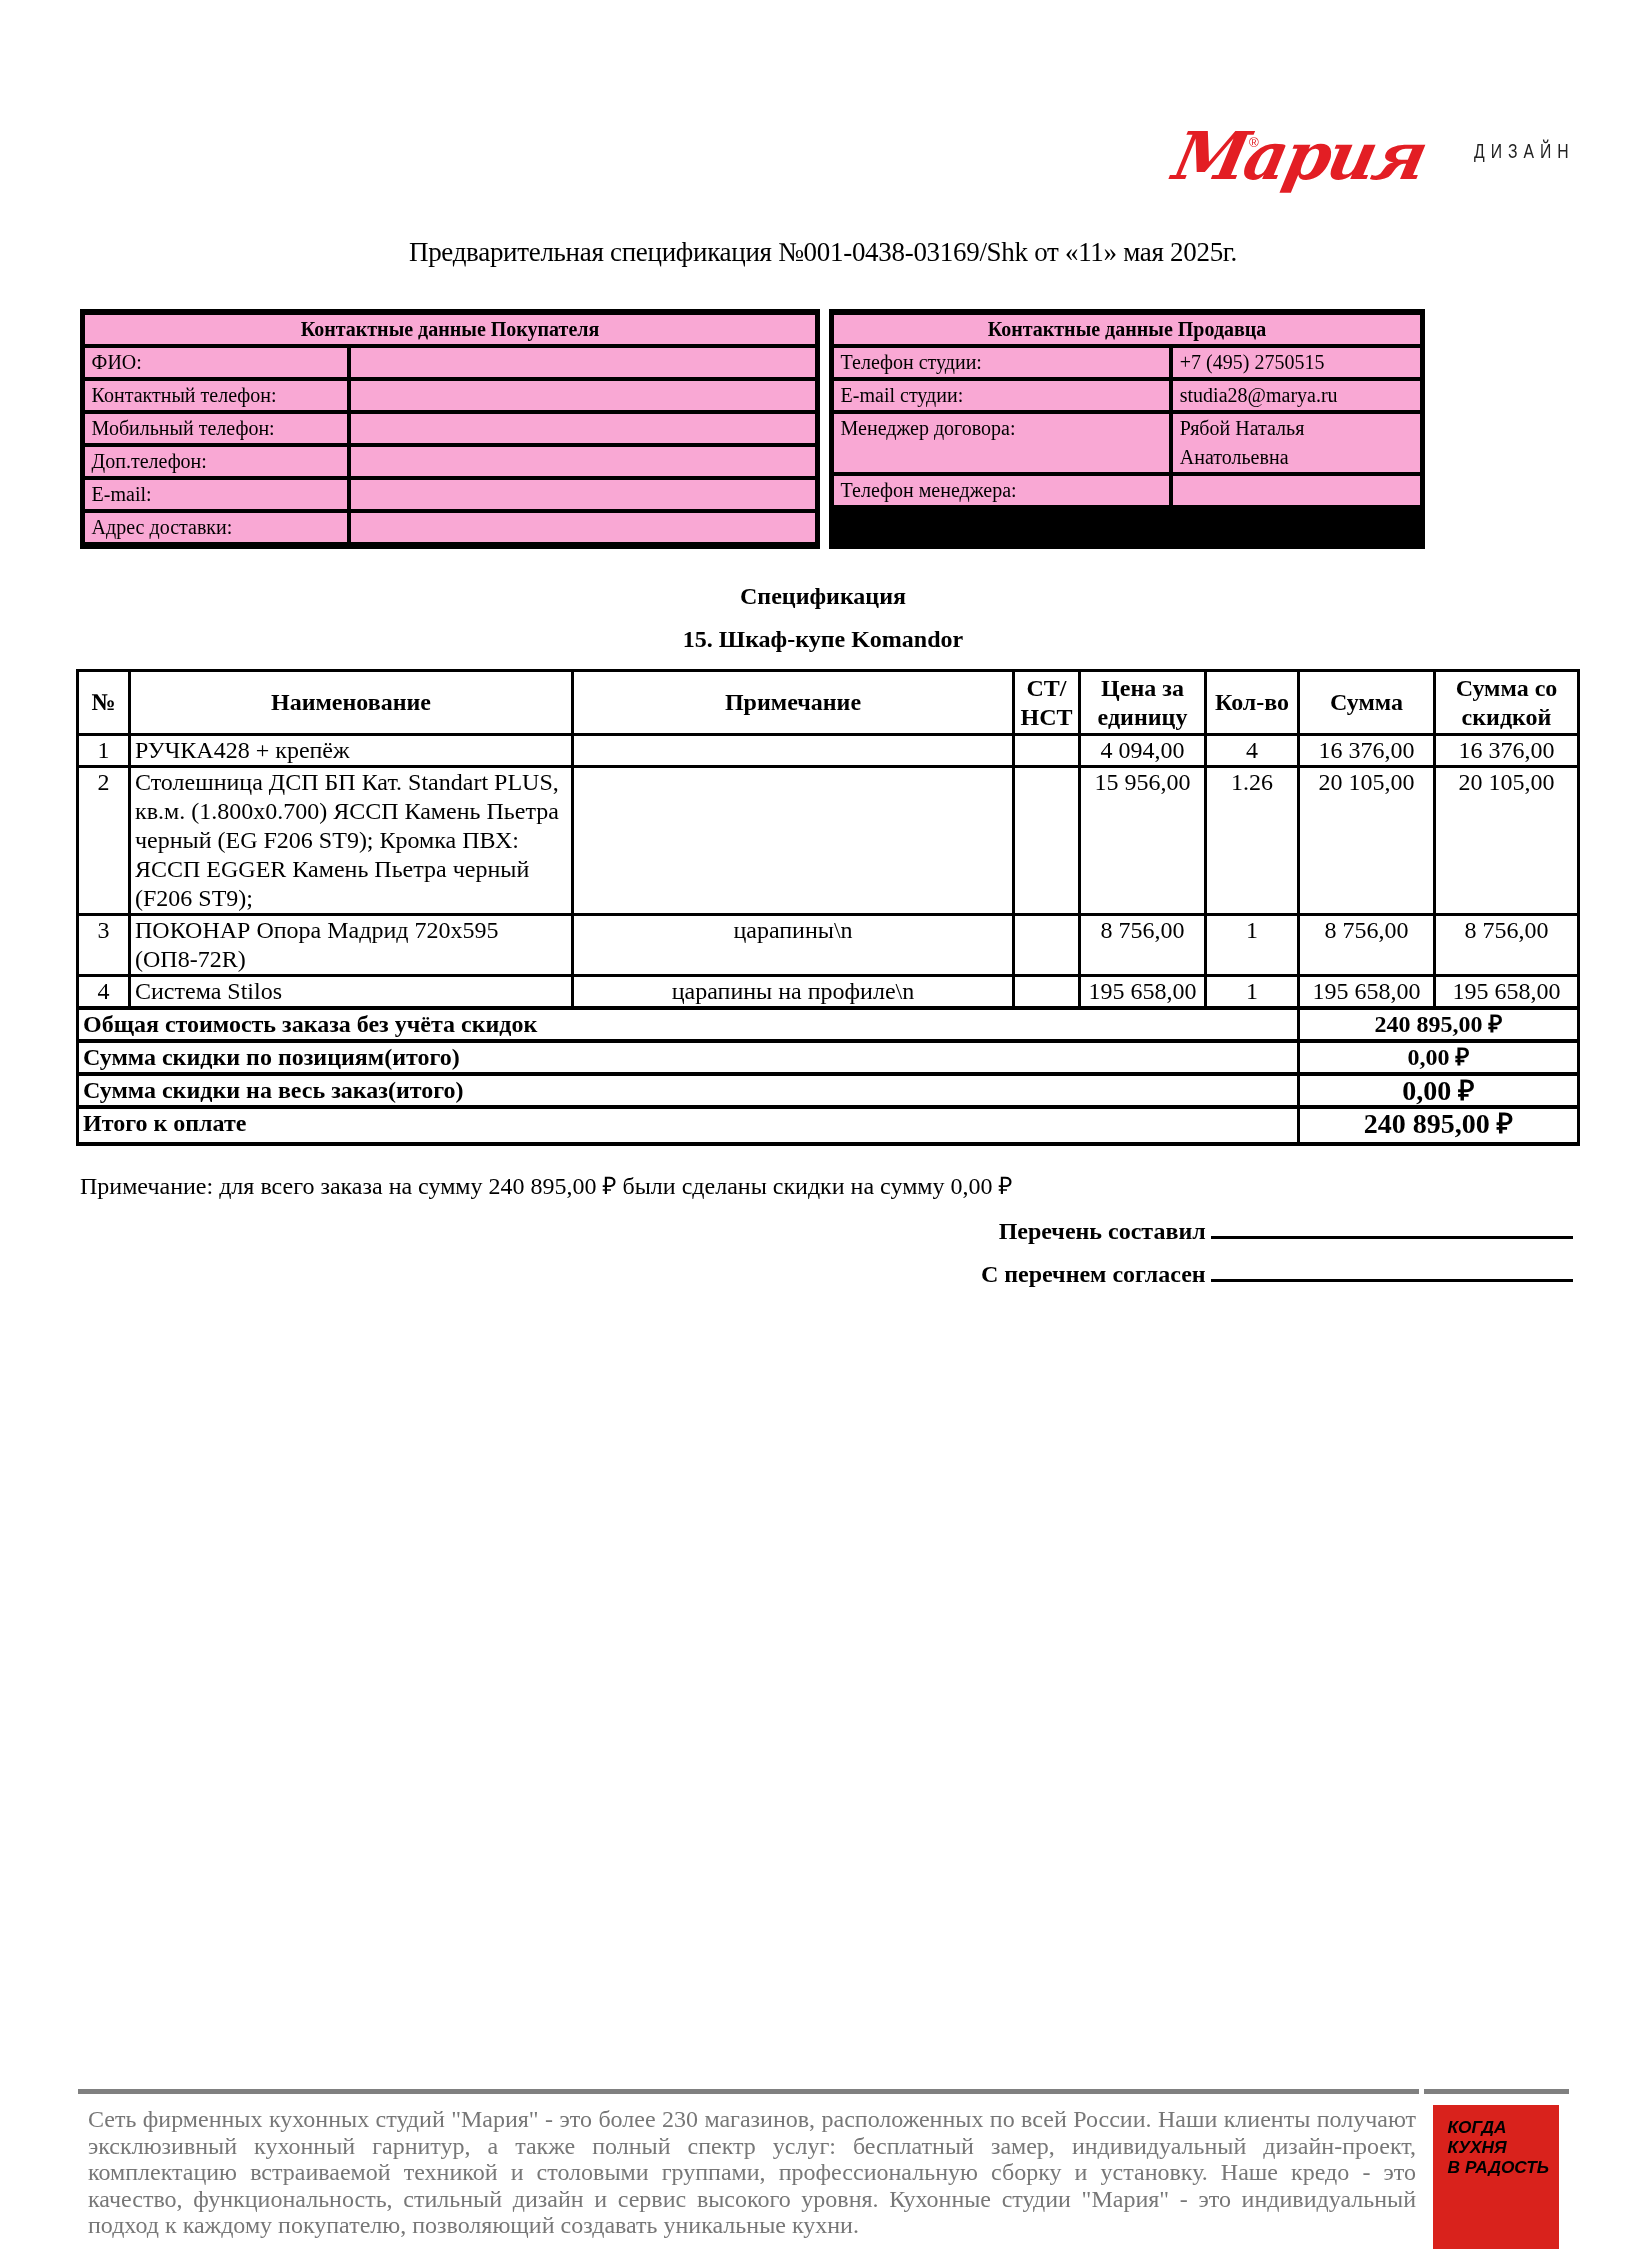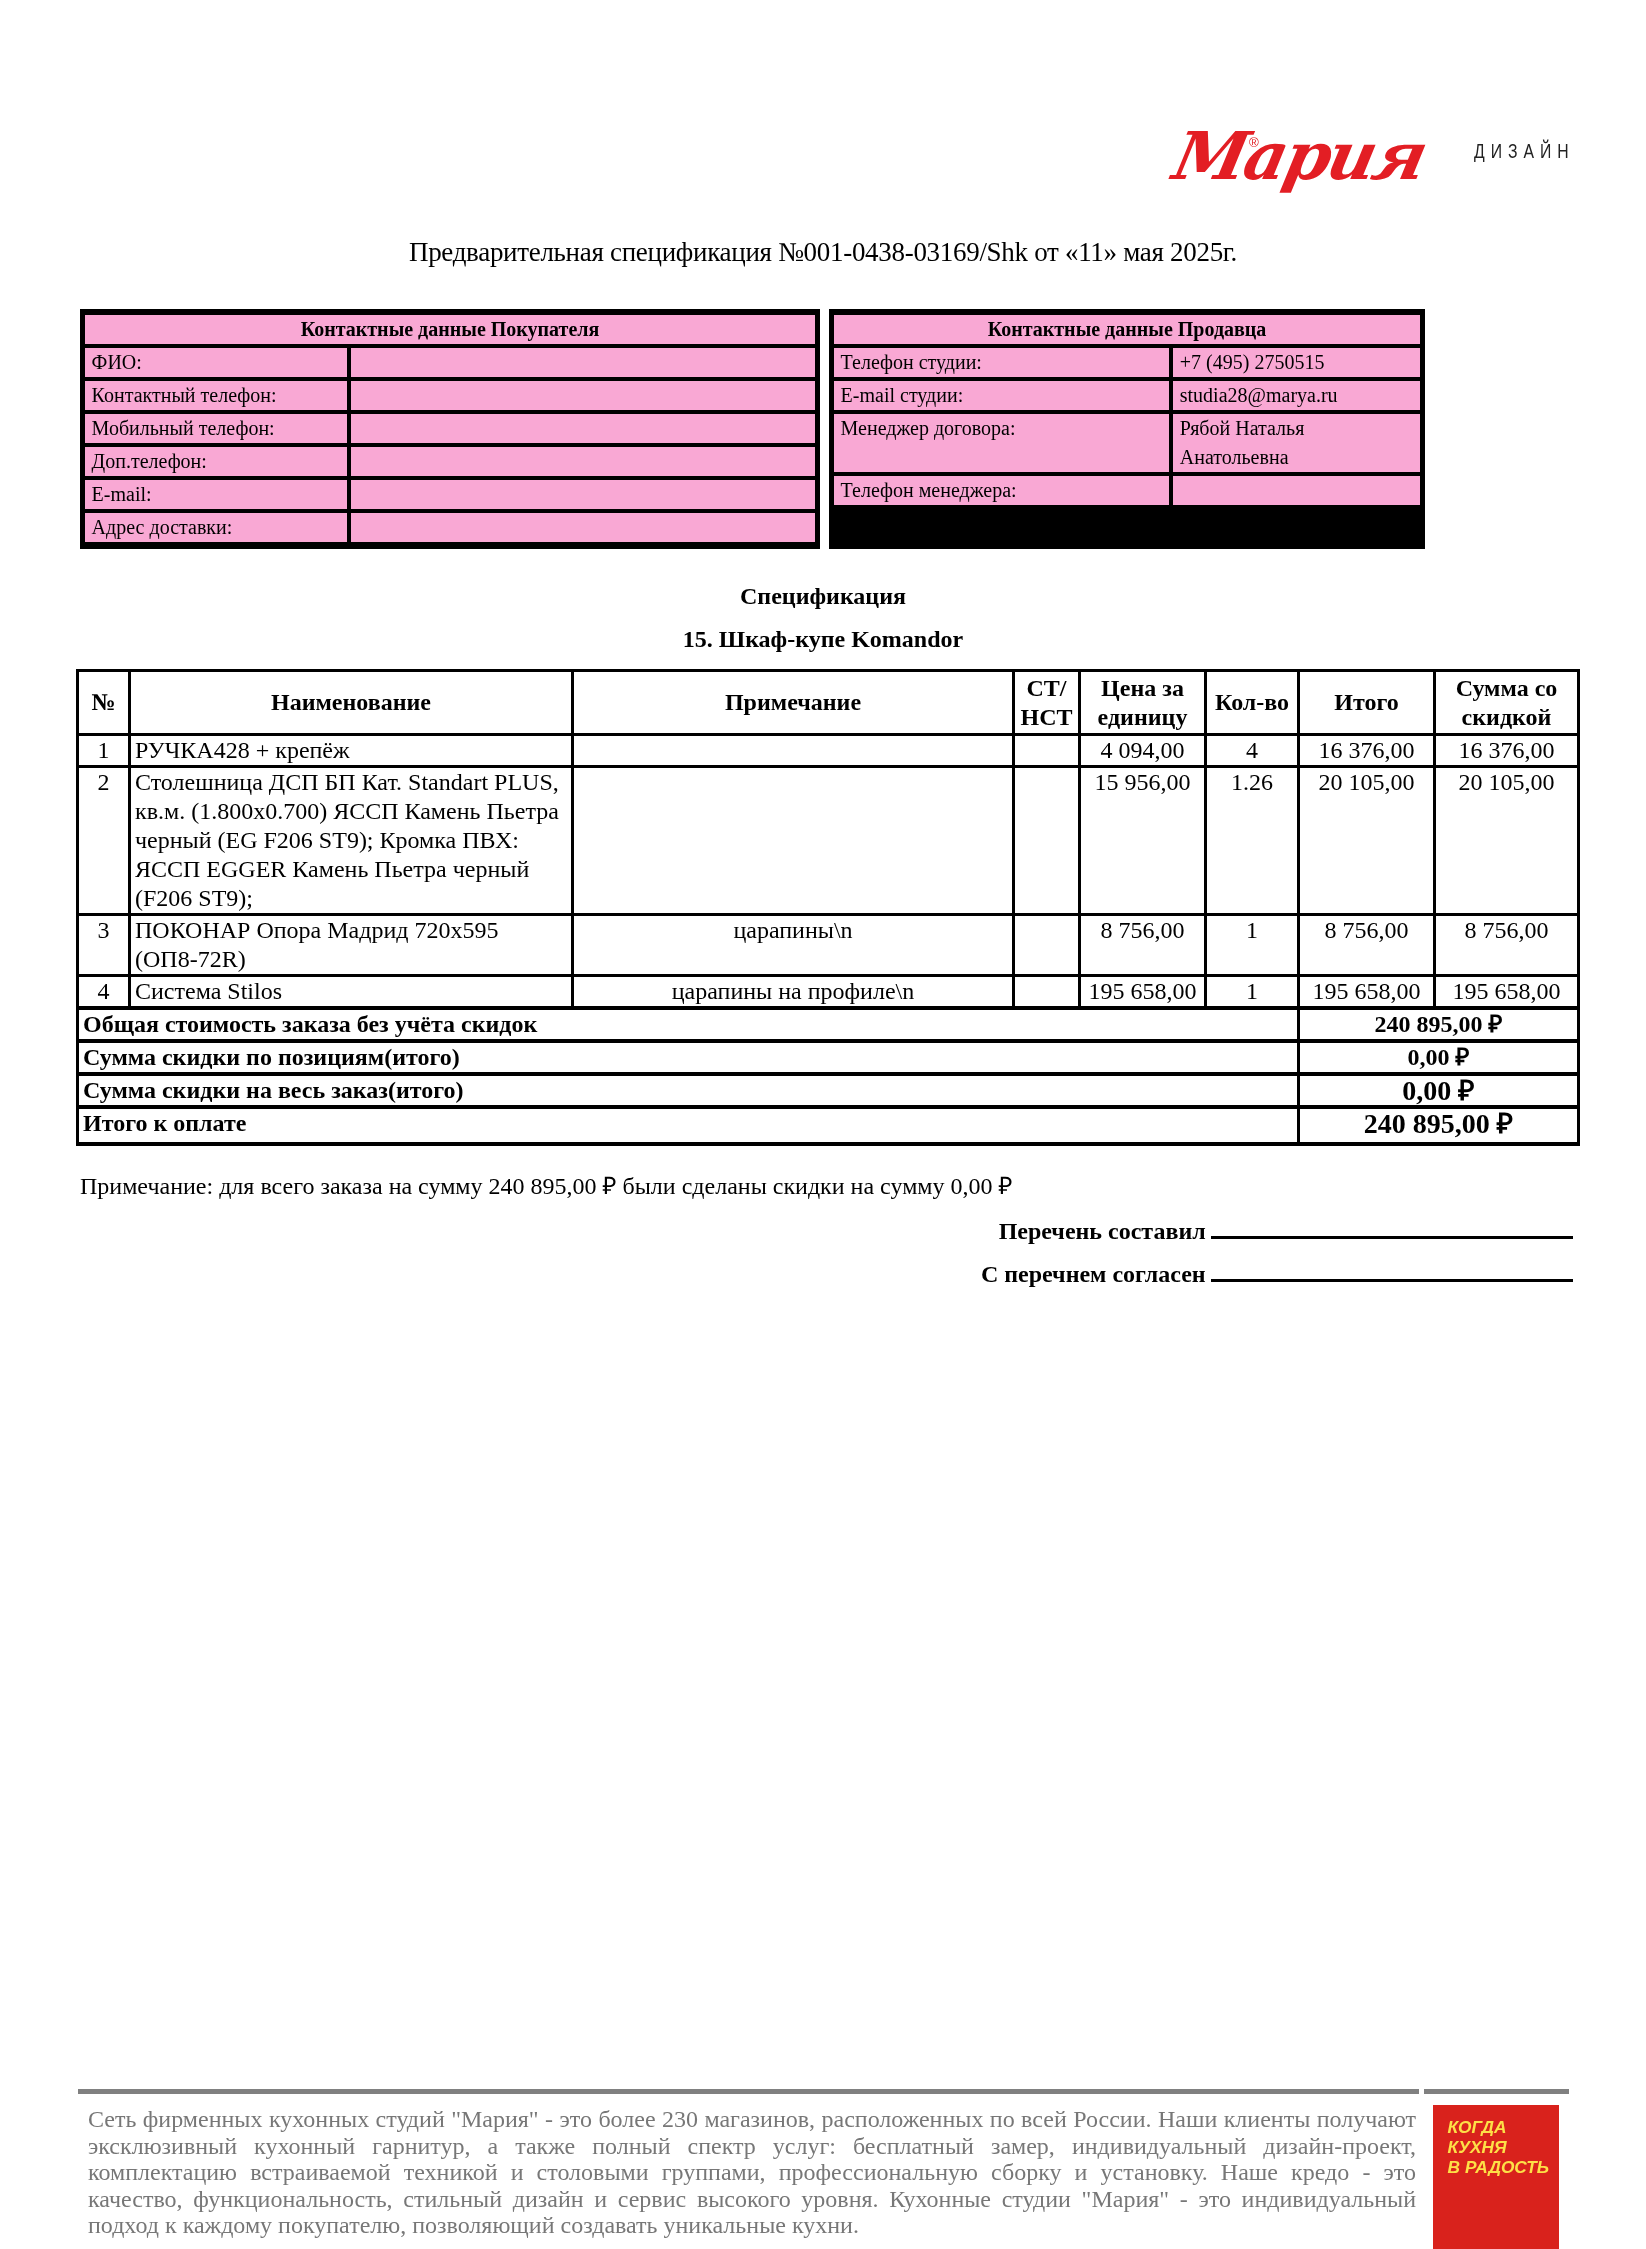--- a/index.html
+++ b/index.html
@@ -40,21 +40,21 @@
   .main tr.total.big td.tv { font-size: 28px; }
 
   .note { left: 80px; top: 1172px; font-size: 24px; line-height: 29px; }
   .sign { right: 73px; font-size: 24px; font-weight: bold; line-height: 29px; }
   .sign .line { display: inline-block; width: 362px; border-bottom: 3.3px solid #000; height: 24px; vertical-align: baseline; margin-left: 5.3px; }
 
   
   .foot-bar { top: 2089px; height: 5.3px; background: #808080; }
   .foot-text { left: 88px; top: 2106px; width: 1328px; color: #777; font-size: 24px; line-height: 26.6px; text-align: justify; }
   .badge { left: 1433px; top: 2105px; width: 126px; height: 145px; background: #d9221c; }
-  .badge span { display: block; color: #fde047; font-family: "Liberation Sans", sans-serif; font-weight: bold; font-style: italic; font-size: 17.3px; line-height: 20px; padding-left: 14.6px; }
+  .badge span { display: block; color: #000000; font-family: "Liberation Sans", sans-serif; font-weight: bold; font-style: italic; font-size: 17.3px; line-height: 20px; padding-left: 14.6px; }
 </style>
 </head>
 <body>
 
 <div class="abs logo">
   <span class="logo-script">Мария</span>
   <span class="logo-reg">®</span>
   <span class="logo-sub">ДИЗАЙН</span>
 </div>
 
@@ -136,21 +136,21 @@
         <col style="width:144px">
     </colgroup>
     <tbody>
         <tr>
       <th>№</th>
       <th>Наименование</th>
       <th>Примечание</th>
       <th>СТ/ НСТ</th>
       <th>Цена за единицу</th>
       <th>Кол-во</th>
-      <th>Итого</th>
+      <th>Сумма</th>
       <th>Сумма со скидкой</th>
     </tr>
     <tr>
       <td class="num">1</td>
       <td>РУЧКА428 + крепёж</td>
       <td class="c"></td>
       <td class="c"></td>
       <td class="c">4 094,00</td>
       <td class="c">4</td>
       <td class="c">16 376,00</td>

